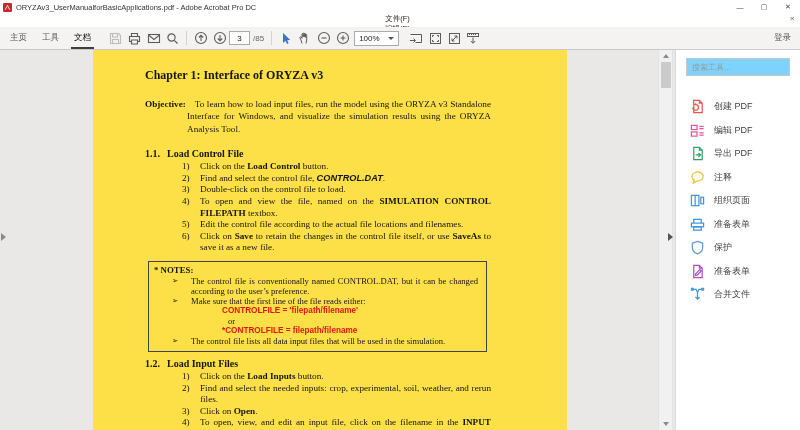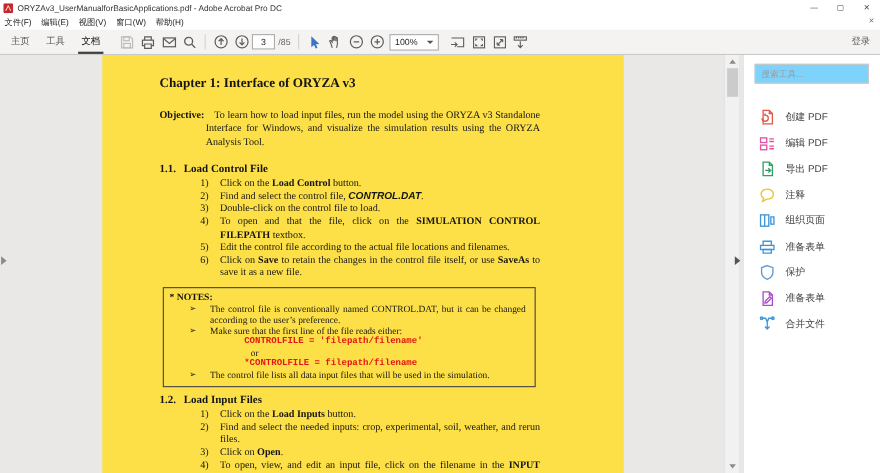--- a/index.html
+++ b/index.html
@@ -11,21 +11,21 @@
   .titlebar { position:absolute; left:0; top:0; width:800px; height:14px; background:#fff;
     display:flex; align-items:center; padding-left:3px; }
   .titlebar .logo { width:9px; height:9px; margin-right:4px; flex:none; }
   .titlebar .title { font-size:7.5px; color:#333; white-space:nowrap; }
   .win-controls { margin-left:auto; display:flex; height:14px; }
   .win-btn { width:24px; height:14px; display:flex; align-items:center; justify-content:center;
     font-size:7px; color:#444; cursor:default; }
 
   
   .menubar { position:absolute; left:0; top:14px; width:800px; height:13px; background:#fff;
-    display:flex; align-items:center; padding-left:4px; }
+    display:flex; align-items:center; padding-left:4px;flex-direction:column; }
   .menu-item { font-size:7.5px; color:#222; margin-right:9px; white-space:nowrap; }
   .menubar-x { position:absolute; right:5px; top:1px; font-size:6.5px; color:#777; }
 
   
   .toolbar { position:absolute; left:0; top:27px; width:800px; height:23px; background:#f4f3f1;
     border-bottom:1px solid #c9c9c9; display:flex; align-items:center; }
   .tab { font-size:8.5px; color:#555; padding:0 5px; height:23px; display:flex; align-items:center;
     margin-left:5px; position:relative; white-space:nowrap; }
   .tab.active { color:#111; }
   .tab.active::after { content:""; position:absolute; left:2px; right:2px; bottom:1px; height:2px; background:#3e3e3e; }
@@ -58,21 +58,21 @@
   ol.steps { list-style:none; font-size:9.2px; line-height:11.6px; text-align:justify; margin-bottom:7px; }
   ol.steps li { position:relative; padding-left:55px; }
   ol.steps .num { position:absolute; left:37px; }
 
   .notes-box { border:1px solid #444; width:339px; margin:2px 0 6px 3px; padding:3px 8px 5px 5px;
     font-size:8.6px; line-height:10px; }
   .notes-title { font-weight:bold; font-size:8.8px; margin-bottom:1px; }
   .nrow { position:relative; }
   .nrow.bullet { padding-left:37px; text-align:justify; }
   .nrow.bullet .arrow { position:absolute; left:18px; font-size:7.5px; }
-  .nrow.code { padding-left:68px; font-family:Liberation Mono, monospace; font-weight:bold;
+  .nrow.code { padding-left:68px; font-family:Liberation Sans, sans-serif; font-weight:bold;
     font-size:8.2px; }
   .nrow.plain { padding-left:74px; }
 
   
   .nav-toggle { position:absolute; left:1px; top:183px; width:0; height:0;
     border-top:4px solid transparent; border-bottom:4px solid transparent; border-left:5px solid #8a8a8a; }
 
   
   .scrollbar { position:absolute; left:658px; top:0; width:15px; height:380px; background:#f1f1f1;
     border-left:1px solid #e2e2e2; border-right:1px solid #e2e2e2; }
@@ -237,21 +237,21 @@
           <div class="doc-h1">Chapter 1: Interface of ORYZA v3</div>
 
           <p class="objective"><b>Objective:</b><span>To learn how to load input files, run the model using the ORYZA v3 Standalone Interface for Windows, and visualize the simulation results using the ORYZA Analysis Tool.</span></p>
 
           <div class="doc-h2"><span class="h2num">1.1.</span><span>Load Control File</span></div>
 
           <ol class="steps">
             <li><span class="num">1)</span><span><span>Click on the </span><span style="font-weight: bold;">Load Control</span><span> button.</span></span></li>
             <li><span class="num">2)</span><span><span>Find and select the control file, </span><span style="font-weight: bold; font-style: italic; font-family: &quot;Liberation Sans&quot;, sans-serif;">CONTROL.DAT</span><span>.</span></span></li>
             <li><span class="num">3)</span><span><span>Double-click on the control file to load.</span></span></li>
-            <li><span class="num">4)</span><span><span>To open and that the file, click on the </span><span style="font-weight: bold;">SIMULATION CONTROL FILEPATH</span><span> textbox.</span></span></li>
+            <li><span class="num">4)</span><span><span>To open and view the file, named on the </span><span style="font-weight: bold;">SIMULATION CONTROL FILEPATH</span><span> textbox.</span></span></li>
             <li><span class="num">5)</span><span><span>Edit the control file according to the actual file locations and filenames.</span></span></li>
             <li><span class="num">6)</span><span><span>Click on </span><span style="font-weight: bold;">Save</span><span> to retain the changes in the control file itself, or use </span><span style="font-weight: bold;">SaveAs</span><span> to save it as a new file.</span></span></li>
           </ol>
 
           <div class="notes-box">
             <div class="notes-title">* NOTES:</div>
             <div class="nrow bullet"><span class="arrow">➢</span><span>The control file is conventionally named CONTROL.DAT, but it can be changed according to the user’s preference.</span></div>
             <div class="nrow bullet"><span class="arrow">➢</span><span>Make sure that the first line of the file reads either:</span></div>
             <div class="nrow code" style="color: rgb(227, 20, 20);">CONTROLFILE = 'filepath/filename'</div>
             <div class="nrow plain">or</div>

